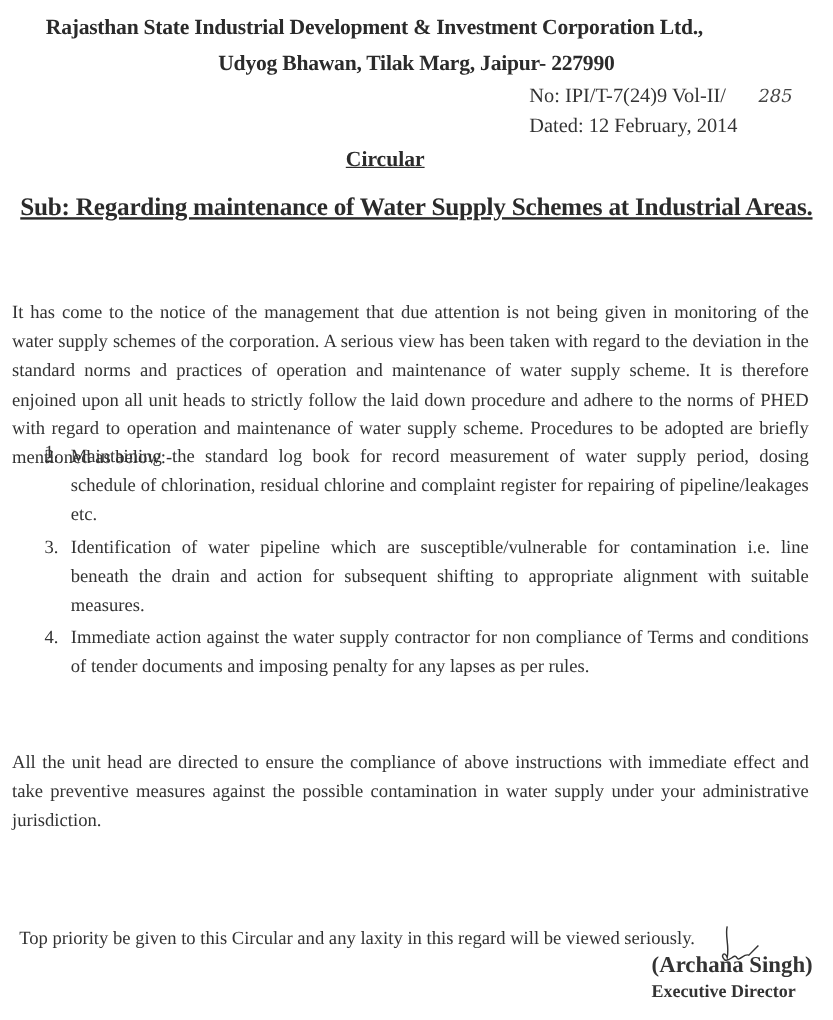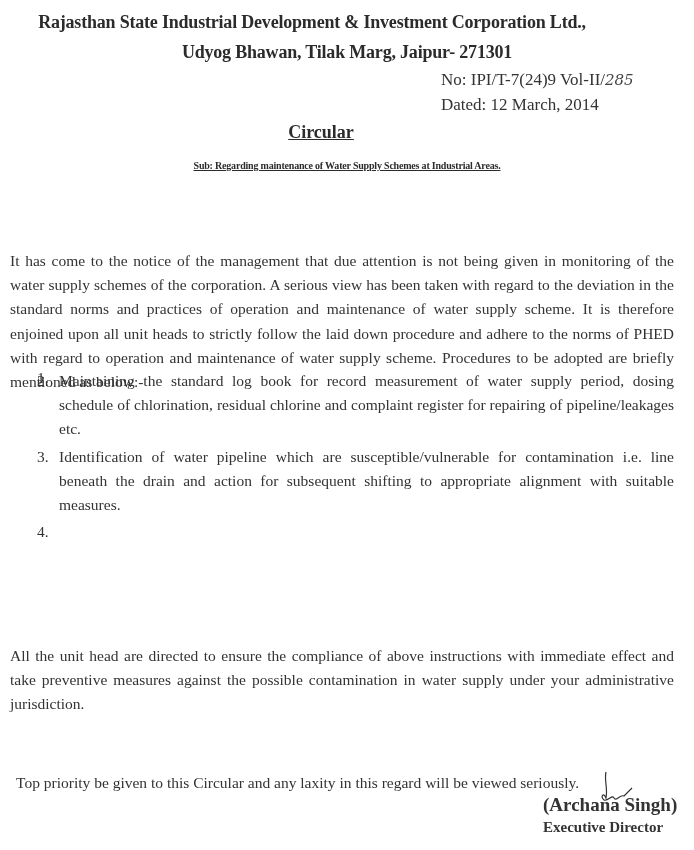--- a/index.html
+++ b/index.html
@@ -11,78 +11,79 @@
   .abs { position: absolute; }
   .org {
     left: 0; width: 578px; top: 12px; text-align: center;
     font-size: 18px; font-weight: bold; letter-spacing: -0.2px; color: #2b2b2b; margin-left: 23px;
   }
   .addr {
     left: 0; width: 694px; top: 42px; text-align: center;
     font-size: 18px; font-weight: bold; letter-spacing: -0.2px; color: #2b2b2b;
   }
   .refno { left: 441px; top: 70px; font-size: 17px; color: #333; }
-  .refno .hand { font-family: "DejaVu Serif", serif; font-style: italic; font-size: 15px; color: #444; }
+  .refno .hand { font-family: "DejaVu Serif", serif; font-style: italic; font-size: 15px; color: #444; margin-left: 27px; }
   .dated { left: 441px; top: 95px; font-size: 17px; color: #333; }
   .circular {
     left: 0; width: 642px; top: 122px; text-align: center;
     font-size: 18px; font-weight: bold; text-decoration: underline; color: #2b2b2b;
   }
   .subject {
     left: 0; width: 694px; top: 160px; text-align: center;
-    font-size: 10px; font-weight: bold; text-decoration: underline; color: #2b2b2b;
+    font-size: 21px; font-weight: bold; text-decoration: underline; color: #2b2b2b;
     letter-spacing: -0.2px;
   }
   .para {
     left: 10px; width: 664px; font-size: 15.5px; line-height: 24.2px;
     text-align: justify; color: #333;
   }
   .p1 { top: 205px; margin-top: 44px; }
   ol.items {
     position: absolute; left: 27px; width: 647px; top: 366px; margin: 0; padding: 0;
     list-style: none; font-size: 15.5px; line-height: 24.2px; color: #333;
   }
   ol.items li { position: relative; padding-left: 32px; text-align: justify; margin-bottom: 3px; }
   ol.items li .num { position: absolute; left: 10px; top: 0; }
-  .p2 { top: 644px; }
+  .p2 { top: 624px; }
   .p3 { top: 771px; left: 16px; width: 680px; text-align: left; }
   .sig-mark { left: 592px; top: 770px; width: 50px; height: 40px; }
   .signame { left: 543px; top: 794px; font-size: 19px; font-weight: bold; color: #333; }
   .sigtitle { left: 543px; top: 819px; font-size: 15px; font-weight: bold; color: #333; }
 </style>
 </head>
 <body>
 
 <div class="abs org">Rajasthan State Industrial Development &amp; Investment Corporation Ltd.,</div>
-<div class="abs addr">Udyog Bhawan, Tilak Marg, Jaipur- 271301</div>
+<div class="abs addr">Udyog Bhawan, Tilak Marg, Jaipur- 227990</div>
 
 <div class="abs refno">
   <span>No: IPI/T-7(24)9 Vol-II/</span><span class="hand">285</span>
 </div>
-<div class="abs dated">Dated: 12 March, 2014</div>
+<div class="abs dated">Dated: 12 February, 2014</div>
 
 <div class="abs circular">Circular</div>
 <div class="abs subject">Sub: Regarding maintenance of Water Supply Schemes at Industrial Areas.</div>
 
 <div class="abs para p1">It has come to the notice of the management that due attention is not being given in monitoring of the water supply schemes of the corporation. A serious view has been taken with regard to the deviation in the standard norms and practices of operation and maintenance of water supply scheme. It is therefore enjoined upon all unit heads to strictly follow the laid down procedure and adhere to the norms of PHED with regard to operation and maintenance of water supply scheme. Procedures to be adopted  are briefly mentioned as below:-</div>
 
 <ol class="items">
   <li>
     <span class="num">1.</span>
   </li>
   <li>
     <span class="num">2.</span>
     <span>Maintaining the standard log book for record measurement of water supply period, dosing schedule of chlorination, residual chlorine and complaint register for repairing of pipeline/leakages etc.</span>
   </li>
   <li>
     <span class="num">3.</span>
     <span>Identification of water pipeline which are susceptible/vulnerable for contamination i.e. line beneath the drain and action for subsequent shifting to appropriate alignment with suitable measures.</span>
   </li>
   <li>
     <span class="num">4.</span>
+    <span>Immediate action against the water supply contractor for non compliance of Terms and conditions of tender documents and imposing penalty for any lapses as per rules.</span>
   </li>
 </ol>
 
 <div class="abs para p2">All the unit head are directed to ensure the compliance of above instructions with immediate effect and take preventive measures against the possible contamination in water supply under your administrative jurisdiction.</div>
 <div class="abs para p3">Top priority be given to this Circular and any laxity in this regard will be viewed seriously.</div>
 
 <svg class="abs sig-mark" viewBox="0 0 50 40">
   <path d="M14 2 C12 10, 16 18, 14 28 C12 22, 8 26, 12 30 C16 32, 20 24, 22 28 C24 32, 28 24, 32 26 L40 18" fill="none" stroke="#333" stroke-width="1.2"></path>
 </svg>
 

